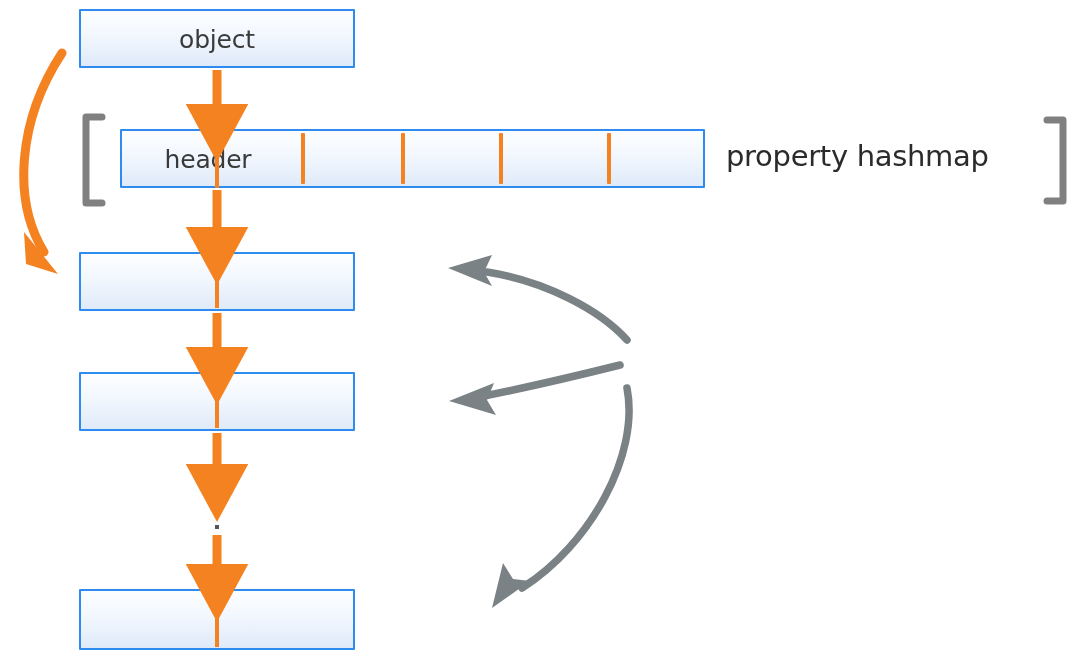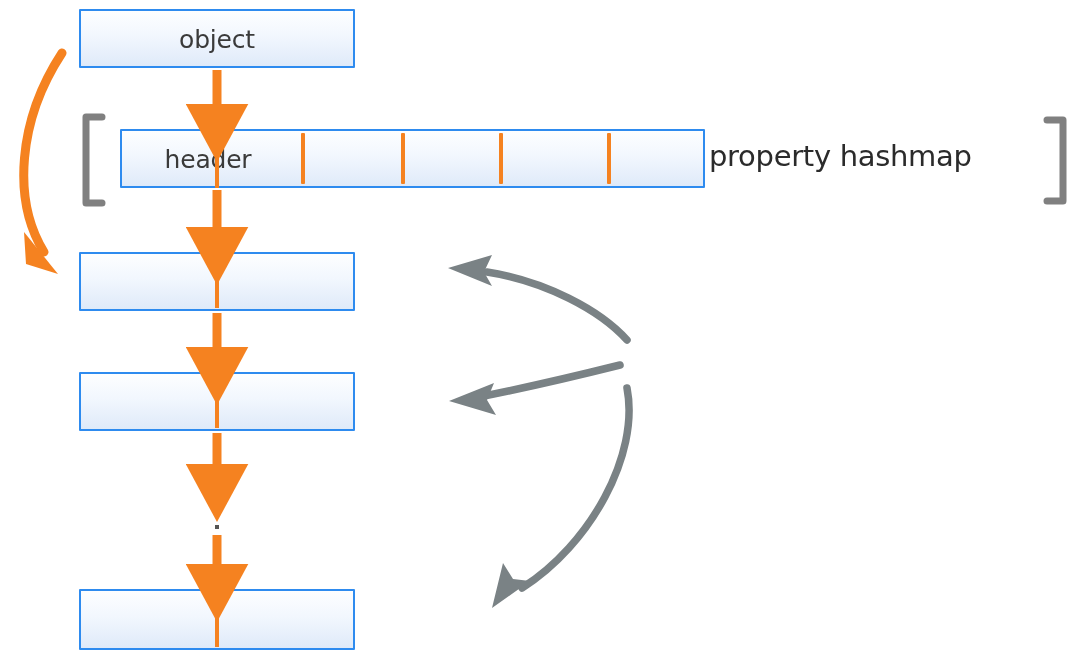--- a/index.html
+++ b/index.html
@@ -96,21 +96,21 @@
 
   <div class="conn-line" style="left: 215px; top: 133px; height: 55px;"></div>
   <div class="conn-line" style="left: 215px; top: 256px; height: 52px;"></div>
   <div class="conn-line" style="left: 215px; top: 376px; height: 52px;"></div>
   <div class="conn-line" style="left: 215px; top: 593px; height: 54px;"></div>
 
   <div class="ellipsis-dot" style="left: 215px; top: 495px;"></div>
   <div class="ellipsis-dot" style="left: 215px; top: 510px;"></div>
   <div class="ellipsis-dot" style="left: 215px; top: 525px;"></div>
 
-  <div class="side-label" style="left: 709px; top: 139px;">property hashmap</div>
+  <div class="side-label" style="left: 726px; top: 139px;">property hashmap</div>
 
   <svg class="overlay" viewBox="0 0 1078 656">
     <defs>
       <marker id="orangeHead" markerWidth="7" markerHeight="7" refX="2.6" refY="3.5" orient="auto">
         <path d="M0,0 L6.5,3.5 L0,7 z" fill="#F58220"></path>
       </marker>
     </defs>
     <g id="orange-arrows">
         <line x1="217" y1="70" x2="217" y2="127" stroke="#F58220" stroke-width="9" marker-end="url(#orangeHead)"></line>
         <line x1="217" y1="190" x2="217" y2="250" stroke="#F58220" stroke-width="9" marker-end="url(#orangeHead)"></line>

